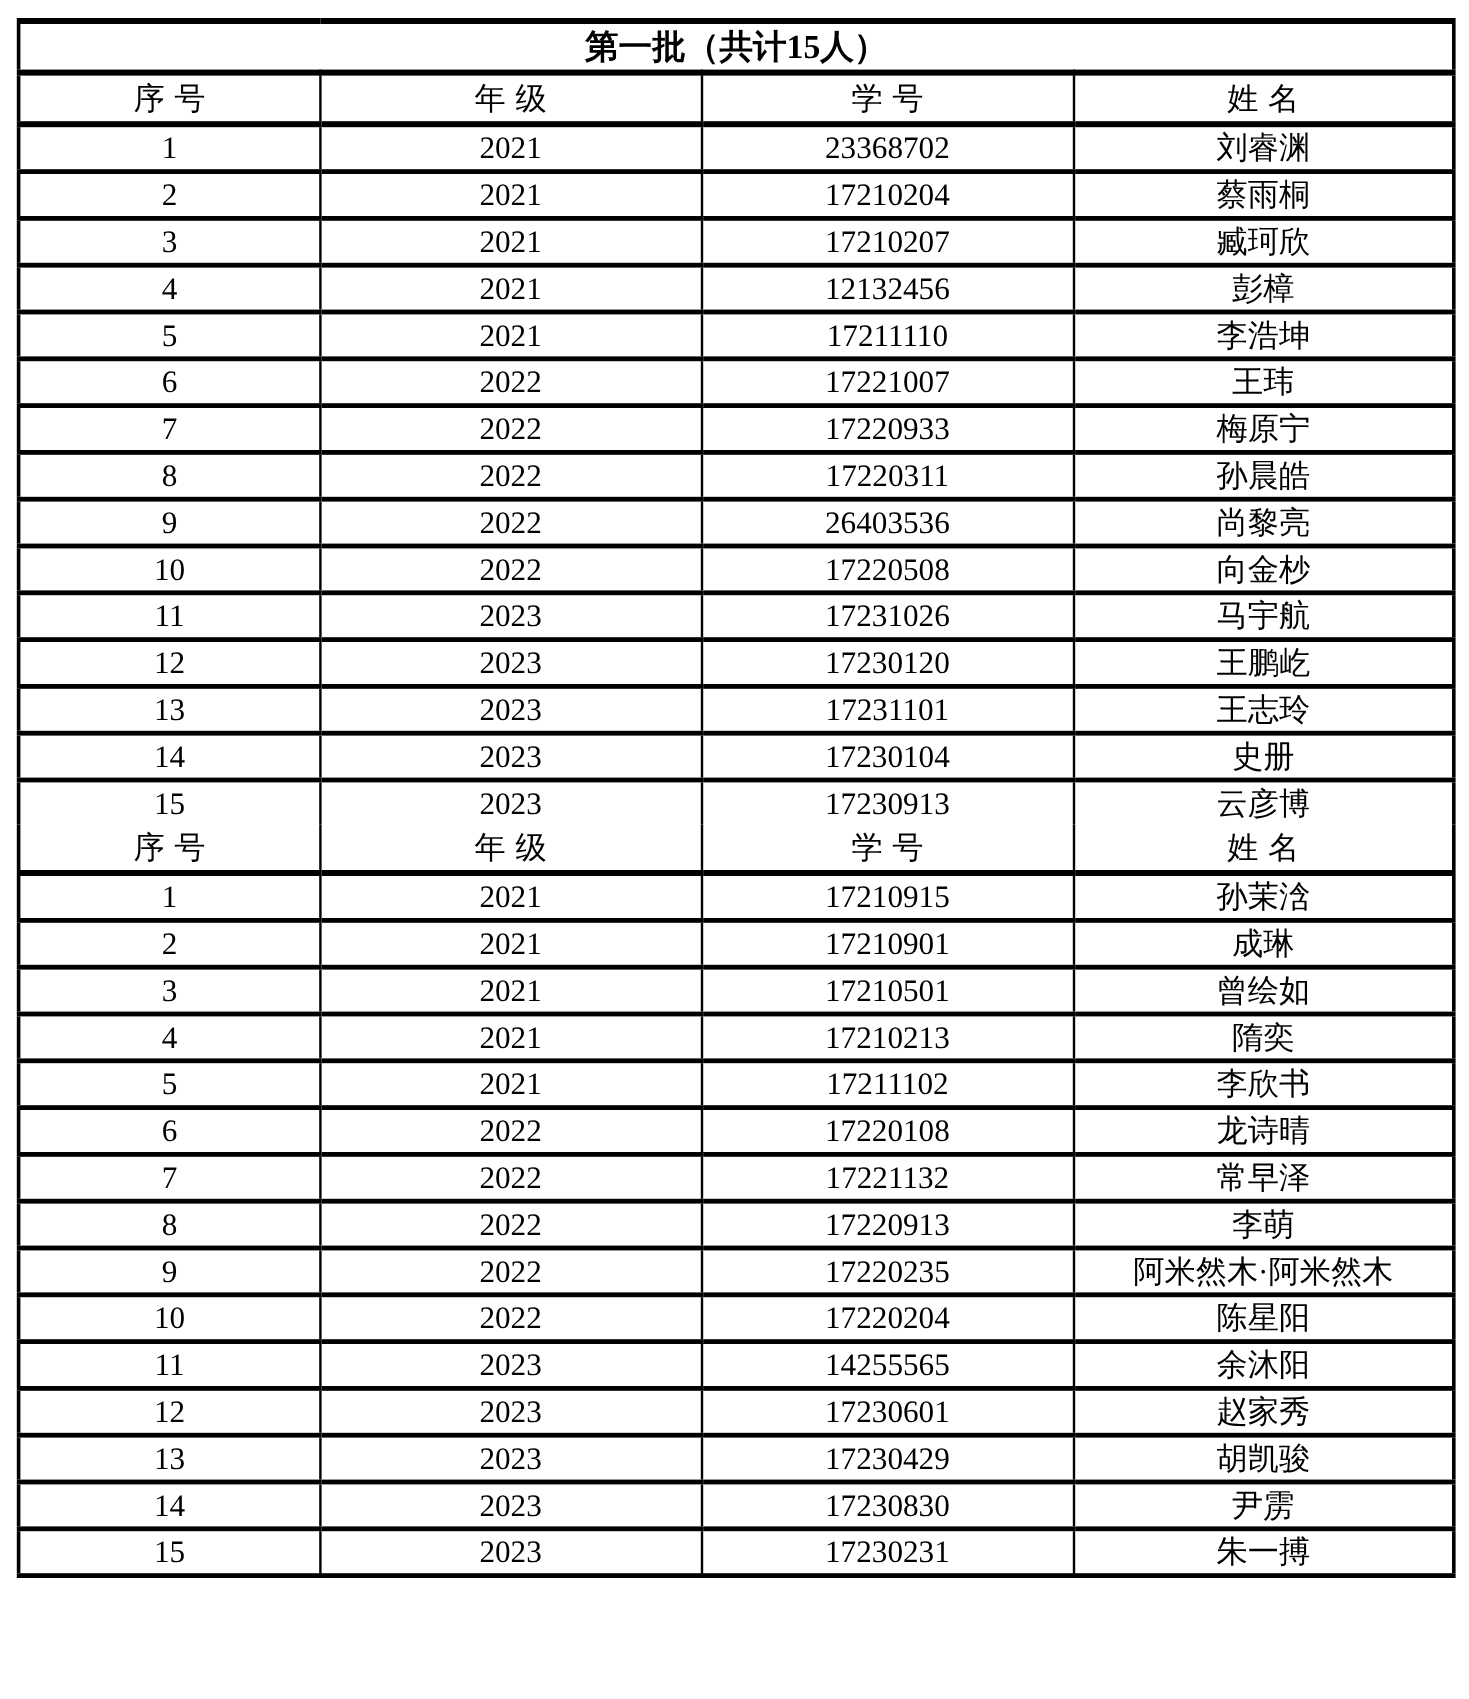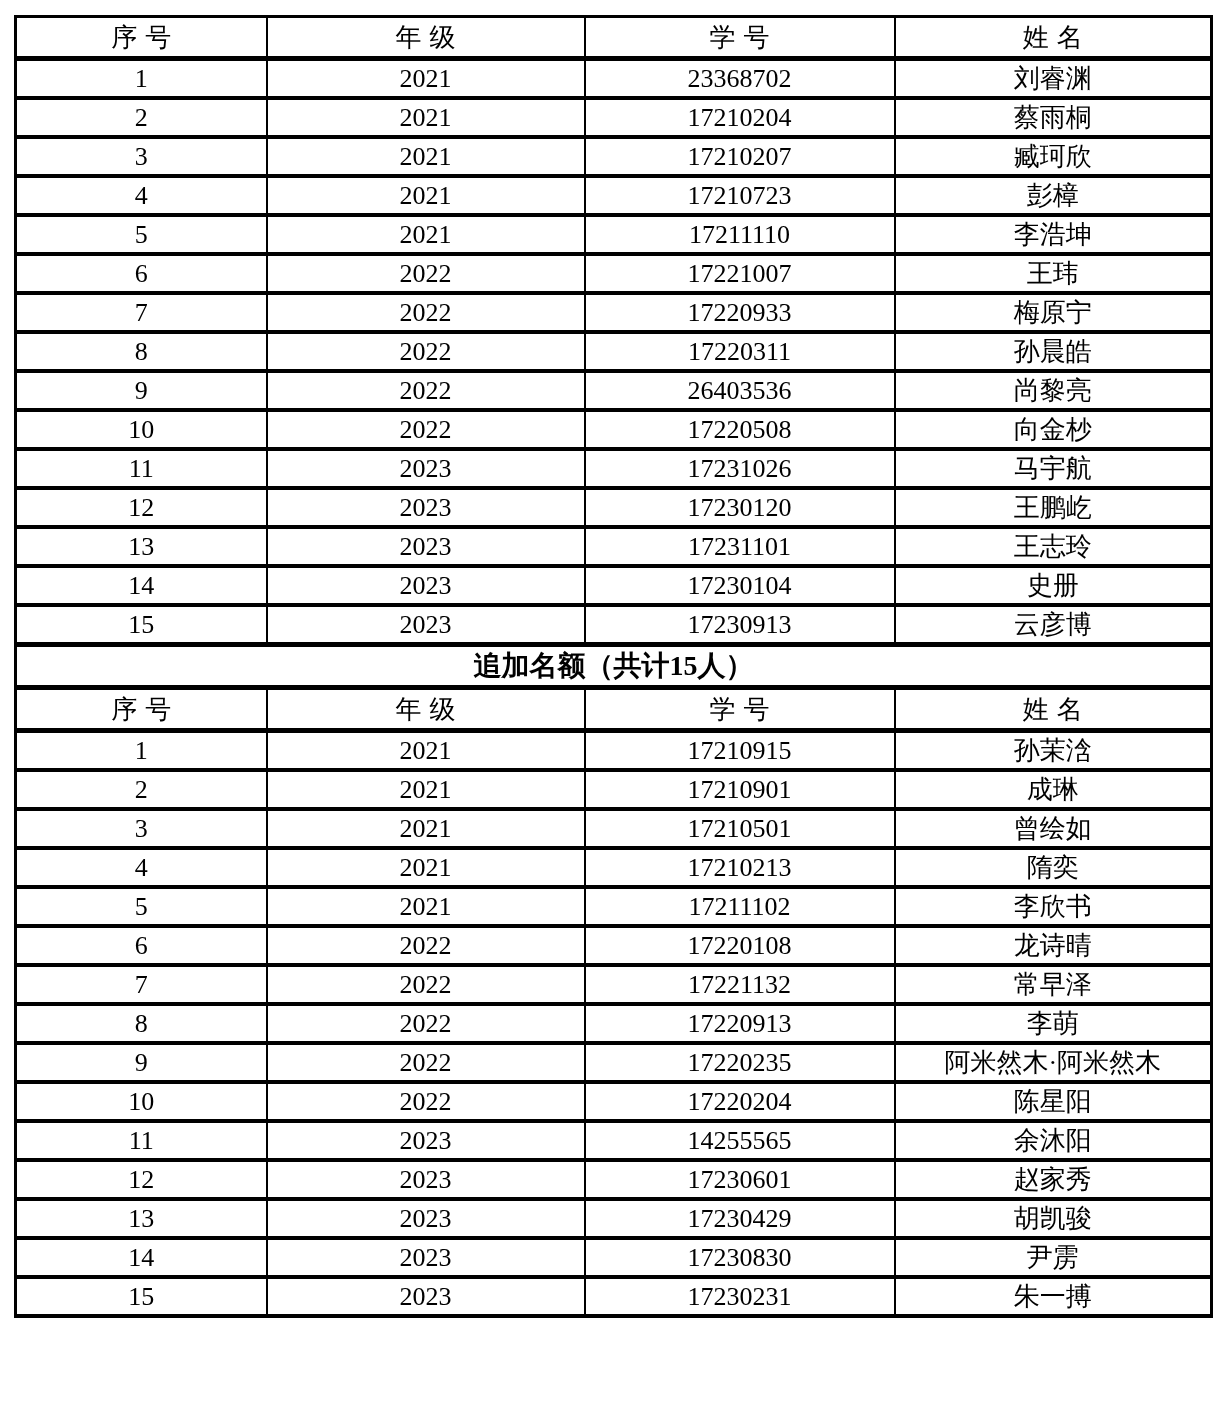--- a/index.html
+++ b/index.html
@@ -65,20 +65,23 @@
 
 <div class="sheet">
   <table class="grid">
     <colgroup>
       <col style="width:251px">
       <col style="width:318px">
       <col style="width:310px">
       <col style="width:317px">
     </colgroup>
     <tbody id="tbody">
+    <tr class="section-row">
+          <td colspan="4">第一批（共计15人）</td>
+        </tr>
         <tr>
           <td class="colhead">序号</td>
           <td class="colhead">年级</td>
           <td class="colhead">学号</td>
           <td class="colhead">姓名</td>
         </tr>
         <tr class="data-row">
           <td>1</td>
           <td>2021</td>
           <td>23368702</td>
@@ -92,21 +95,21 @@
         </tr>
         <tr class="data-row">
           <td>3</td>
           <td>2021</td>
           <td>17210207</td>
           <td>臧珂欣</td>
         </tr>
         <tr class="data-row">
           <td>4</td>
           <td>2021</td>
-          <td>17210723</td>
+          <td>12132456</td>
           <td>彭樟</td>
         </tr>
         <tr class="data-row">
           <td>5</td>
           <td>2021</td>
           <td>17211110</td>
           <td>李浩坤</td>
         </tr>
         <tr class="data-row">
           <td>6</td>
@@ -160,23 +163,20 @@
           <td>14</td>
           <td>2023</td>
           <td>17230104</td>
           <td>史册</td>
         </tr>
         <tr class="data-row">
           <td>15</td>
           <td>2023</td>
           <td>17230913</td>
           <td>云彦博</td>
-        </tr>
-        <tr class="section-row">
-          <td colspan="4">追加名额（共计15人）</td>
         </tr>
         <tr>
           <td class="colhead">序号</td>
           <td class="colhead">年级</td>
           <td class="colhead">学号</td>
           <td class="colhead">姓名</td>
         </tr>
         <tr class="data-row">
           <td>1</td>
           <td>2021</td>

